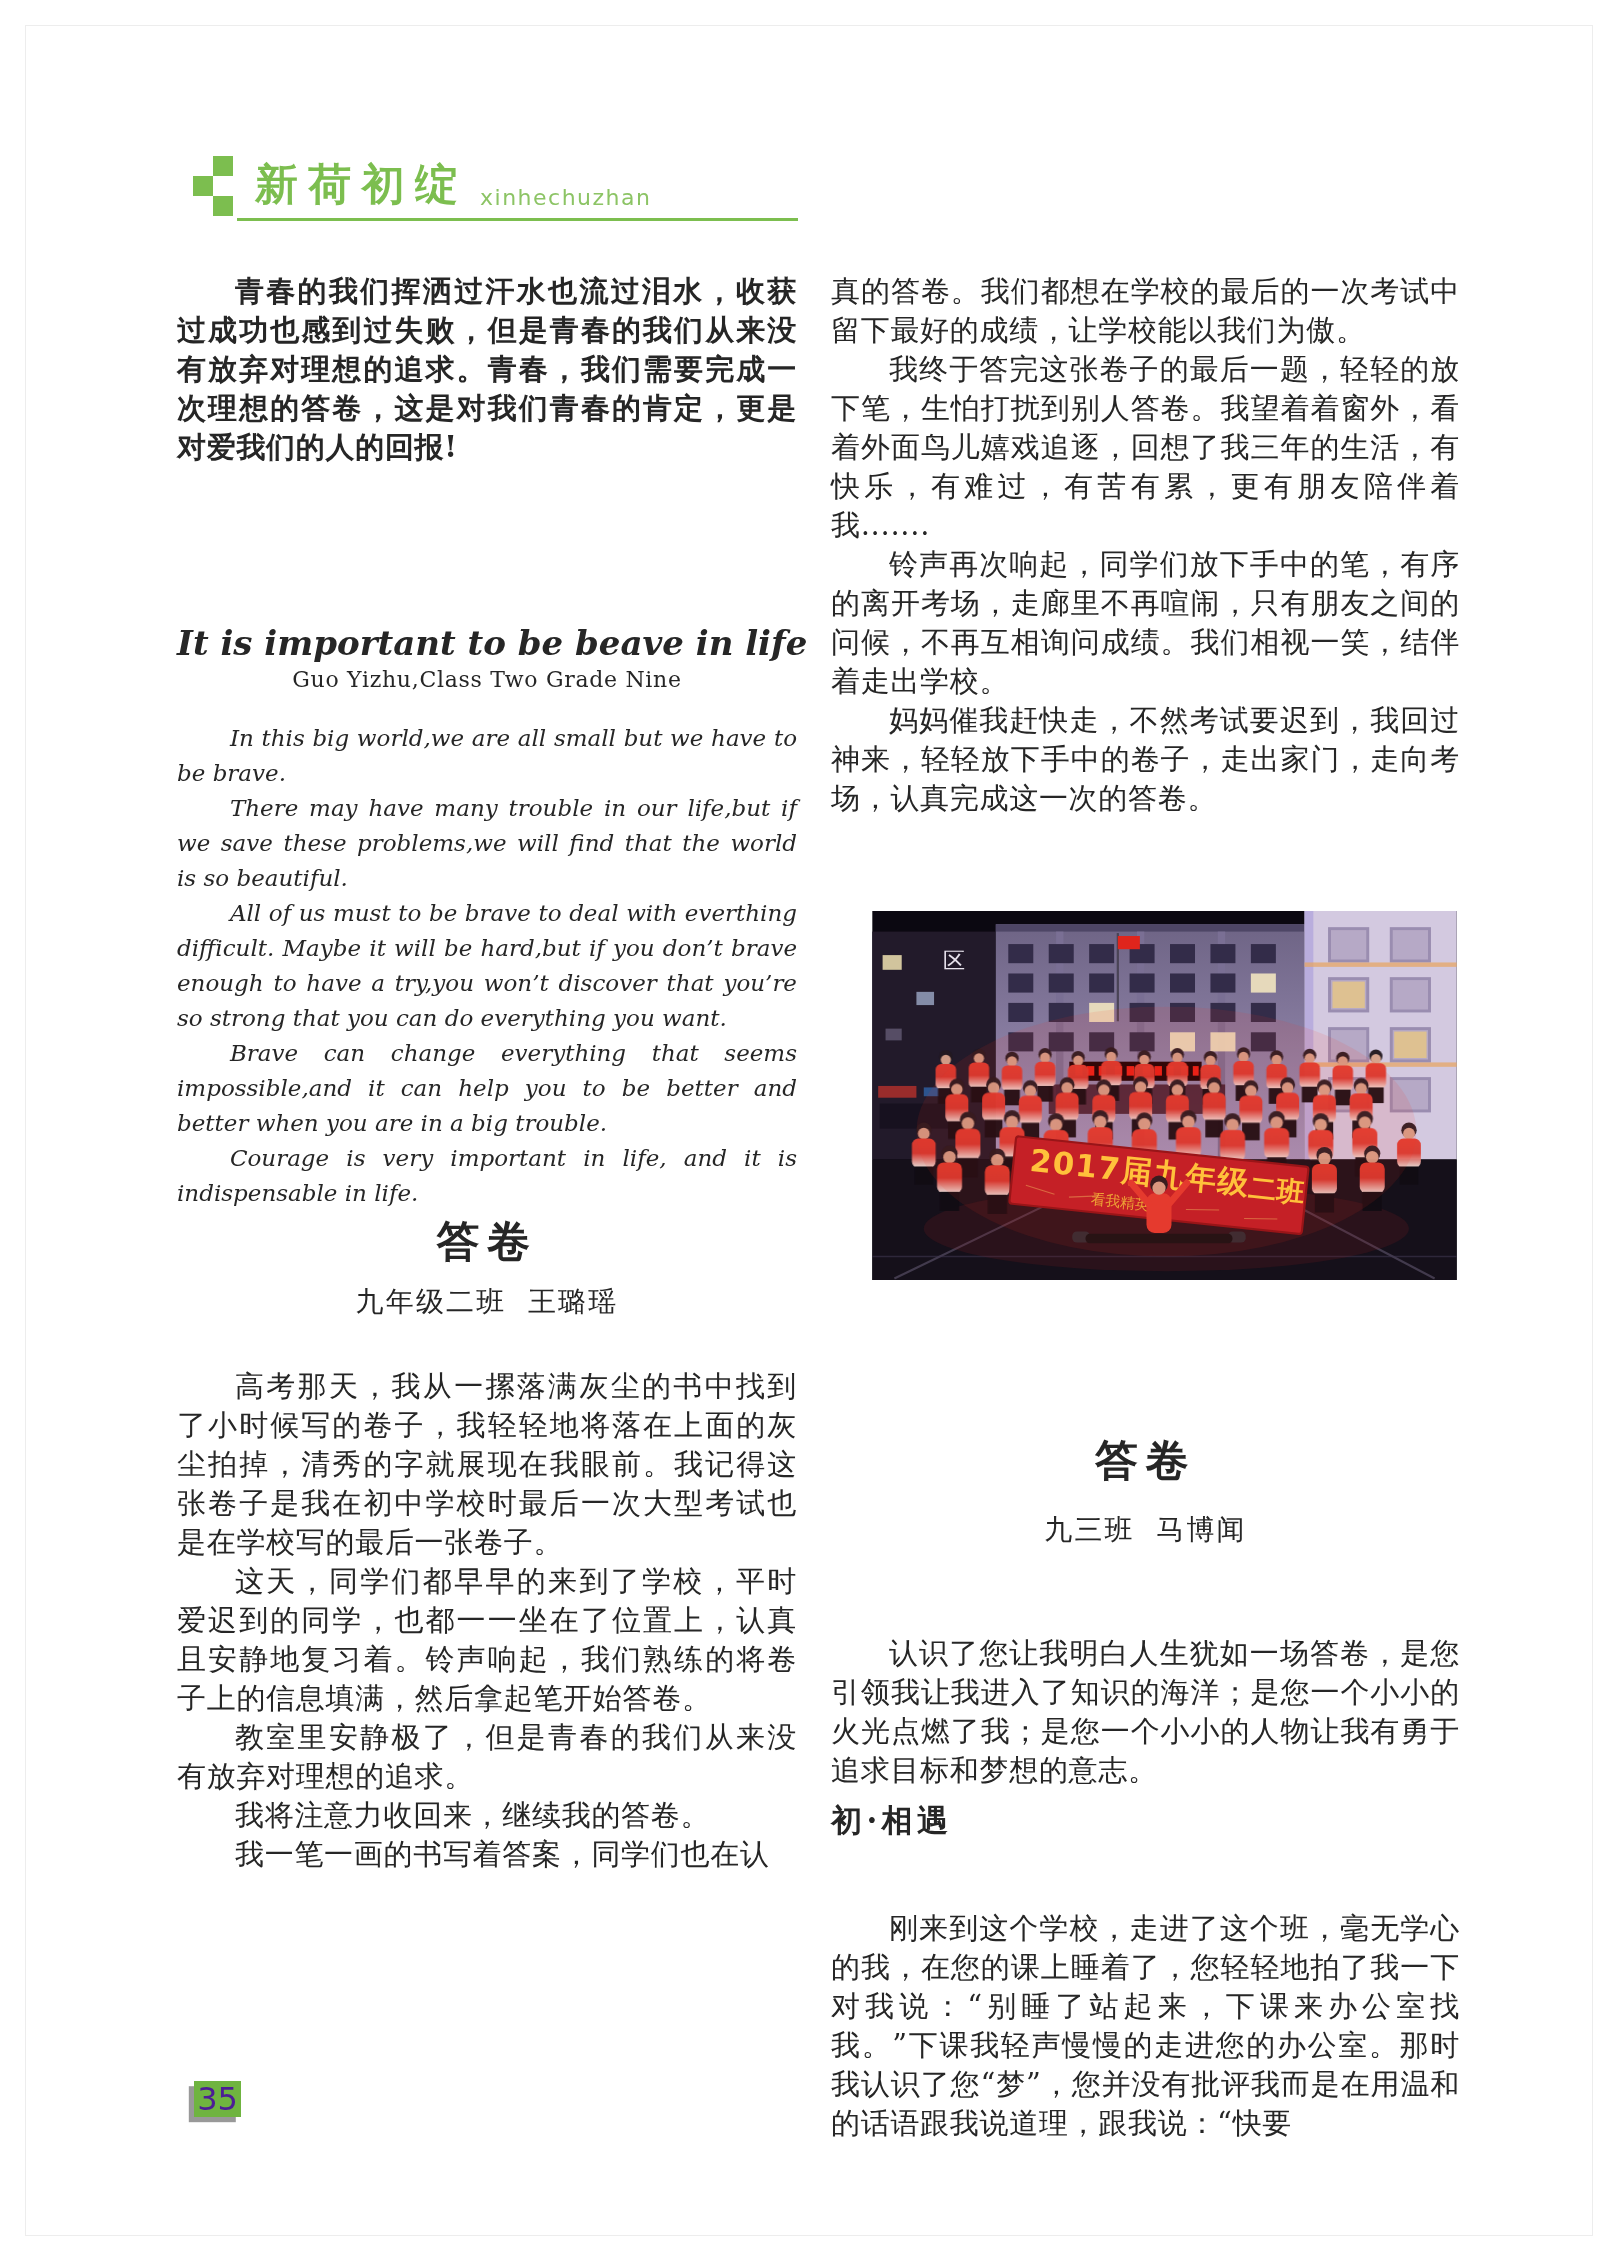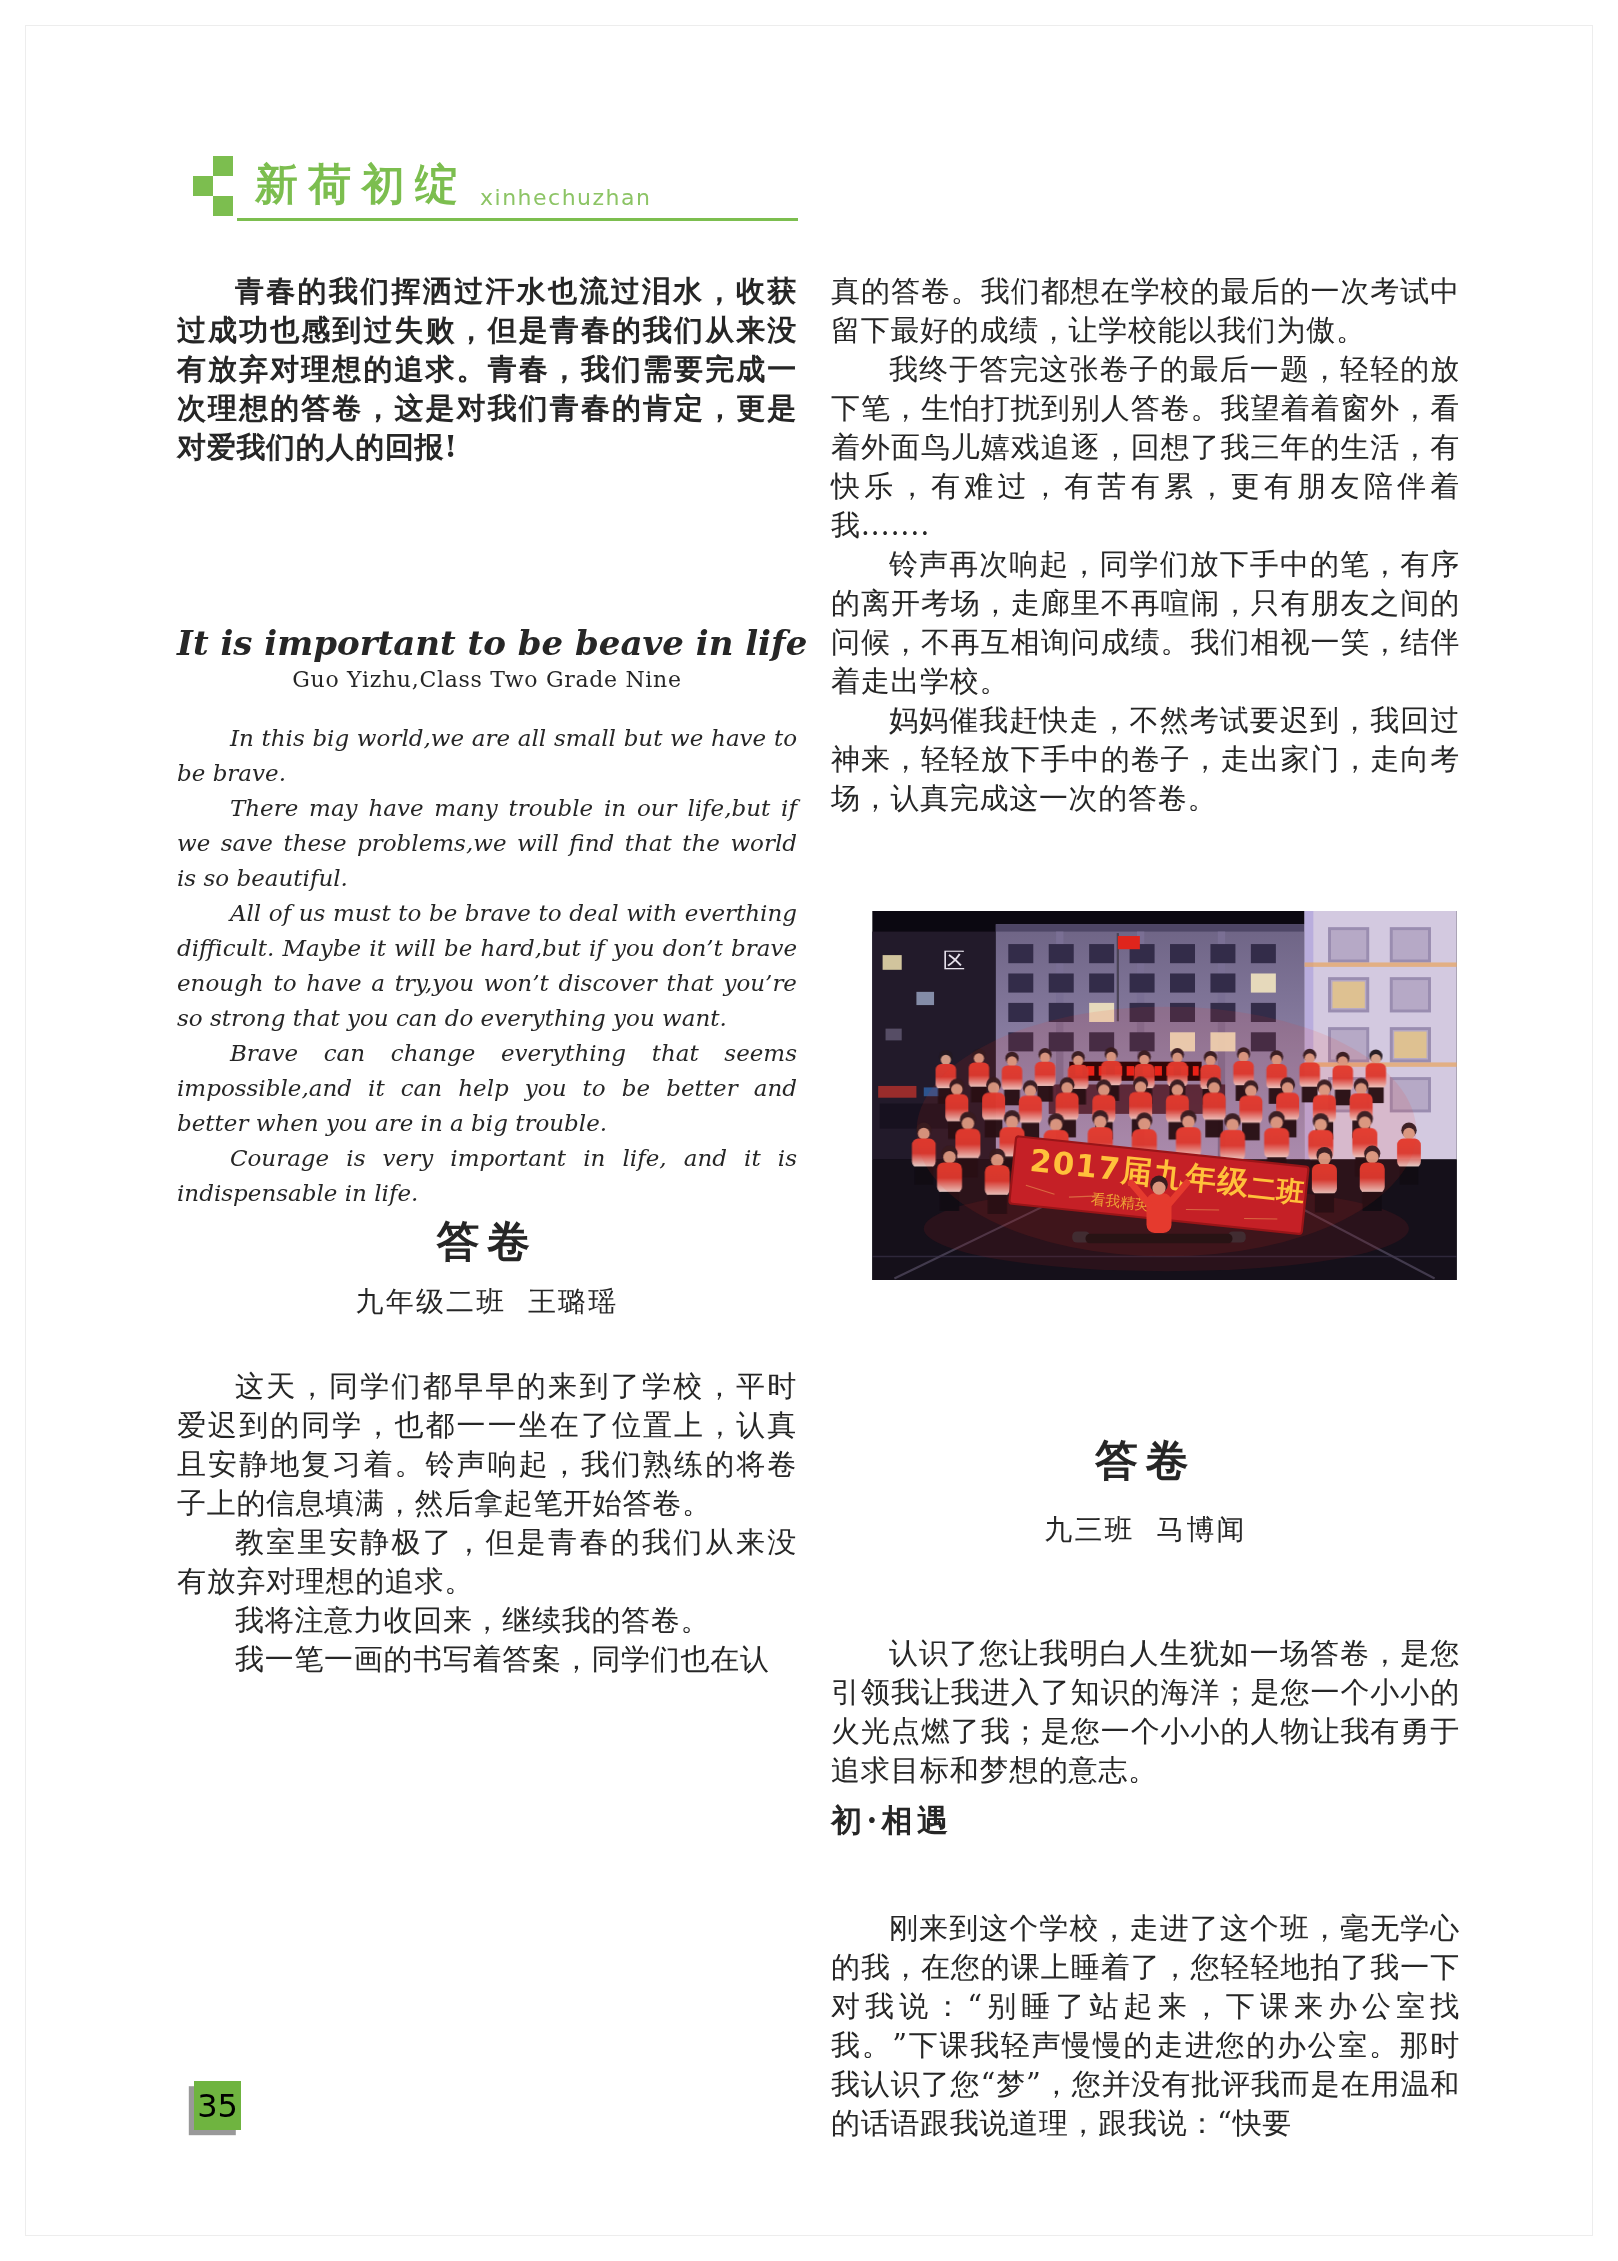--- a/index.html
+++ b/index.html
@@ -52,24 +52,24 @@
   #cont         { left:831px; top:272px;  width:629px; }
   #photo        { left:872px; top:911px; width:585px; height:369px; }
   #essay2-title { left:831px; top:1432px; width:629px; }
   #essay2-byline{ left:831px; top:1511px; width:629px; }
   #essay2-p1    { left:831px; top:1634px; width:629px; }
   #subhead      { left:831px; top:1800px; width:629px; }
   #essay2-p2    { left:831px; top:1909px; width:629px; }
 
   
   #pagebox {
-    position:absolute; left:194px; top:2081px; width:47px; height:49px;
+    position:absolute; left:194px; top:2081px; width:47px; height:36px;
     background:#6fb440; box-shadow:-5.2px 5.2px 0 #999999;
     display:flex; align-items:center; justify-content:center;
-    color:#000000; font-family:"DejaVu Sans","Liberation Sans",sans-serif; font-size:32px;
+    color:#4c1d95; font-family:"DejaVu Sans","Liberation Sans",sans-serif; font-size:32px;
   }
 
   #photo svg { display:block; }
 </style>
 </head>
 <body>
 
 <div class="frame"></div>
 
 <div>
@@ -93,20 +93,21 @@
   <p>There may have many trouble in our life,but if we save these problems,we will find that the world is so beautiful.</p>
   <p>All of us must to be brave to deal with everthing difficult. Maybe it will be hard,but if you don’t brave enough to have a try,you won’t discover that you’re so strong that you can do everything you want.</p>
   <p>Brave can change everything that seems impossible,and it can help you to be better and better when you are in a big trouble.</p>
   <p>Courage is very important in life, and it is indispensable in life.</p>
 </div>
 
 <div id="essay1-title" class="col center essay-title">答卷</div>
 <div id="essay1-byline" class="col center essay-byline">九年级二班 王璐瑶</div>
 
 <div id="essay1" class="col cn">
+  <p>高考那天，我从一摞落满灰尘的书中找到了小时候写的卷子，我轻轻地将落在上面的灰尘拍掉，清秀的字就展现在我眼前。我记得这张卷子是我在初中学校时最后一次大型考试也是在学校写的最后一张卷子。</p>
   <p>这天，同学们都早早的来到了学校，平时爱迟到的同学，也都一一坐在了位置上，认真且安静地复习着。铃声响起，我们熟练的将卷子上的信息填满，然后拿起笔开始答卷。</p>
   <p>教室里安静极了，但是青春的我们从来没有放弃对理想的追求。</p>
   <p>我将注意力收回来，继续我的答卷。</p>
   <p>我一笔一画的书写着答案，同学们也在认</p>
 </div>
 
 <div id="pagebox">
   <span>35</span>
 </div>
 

